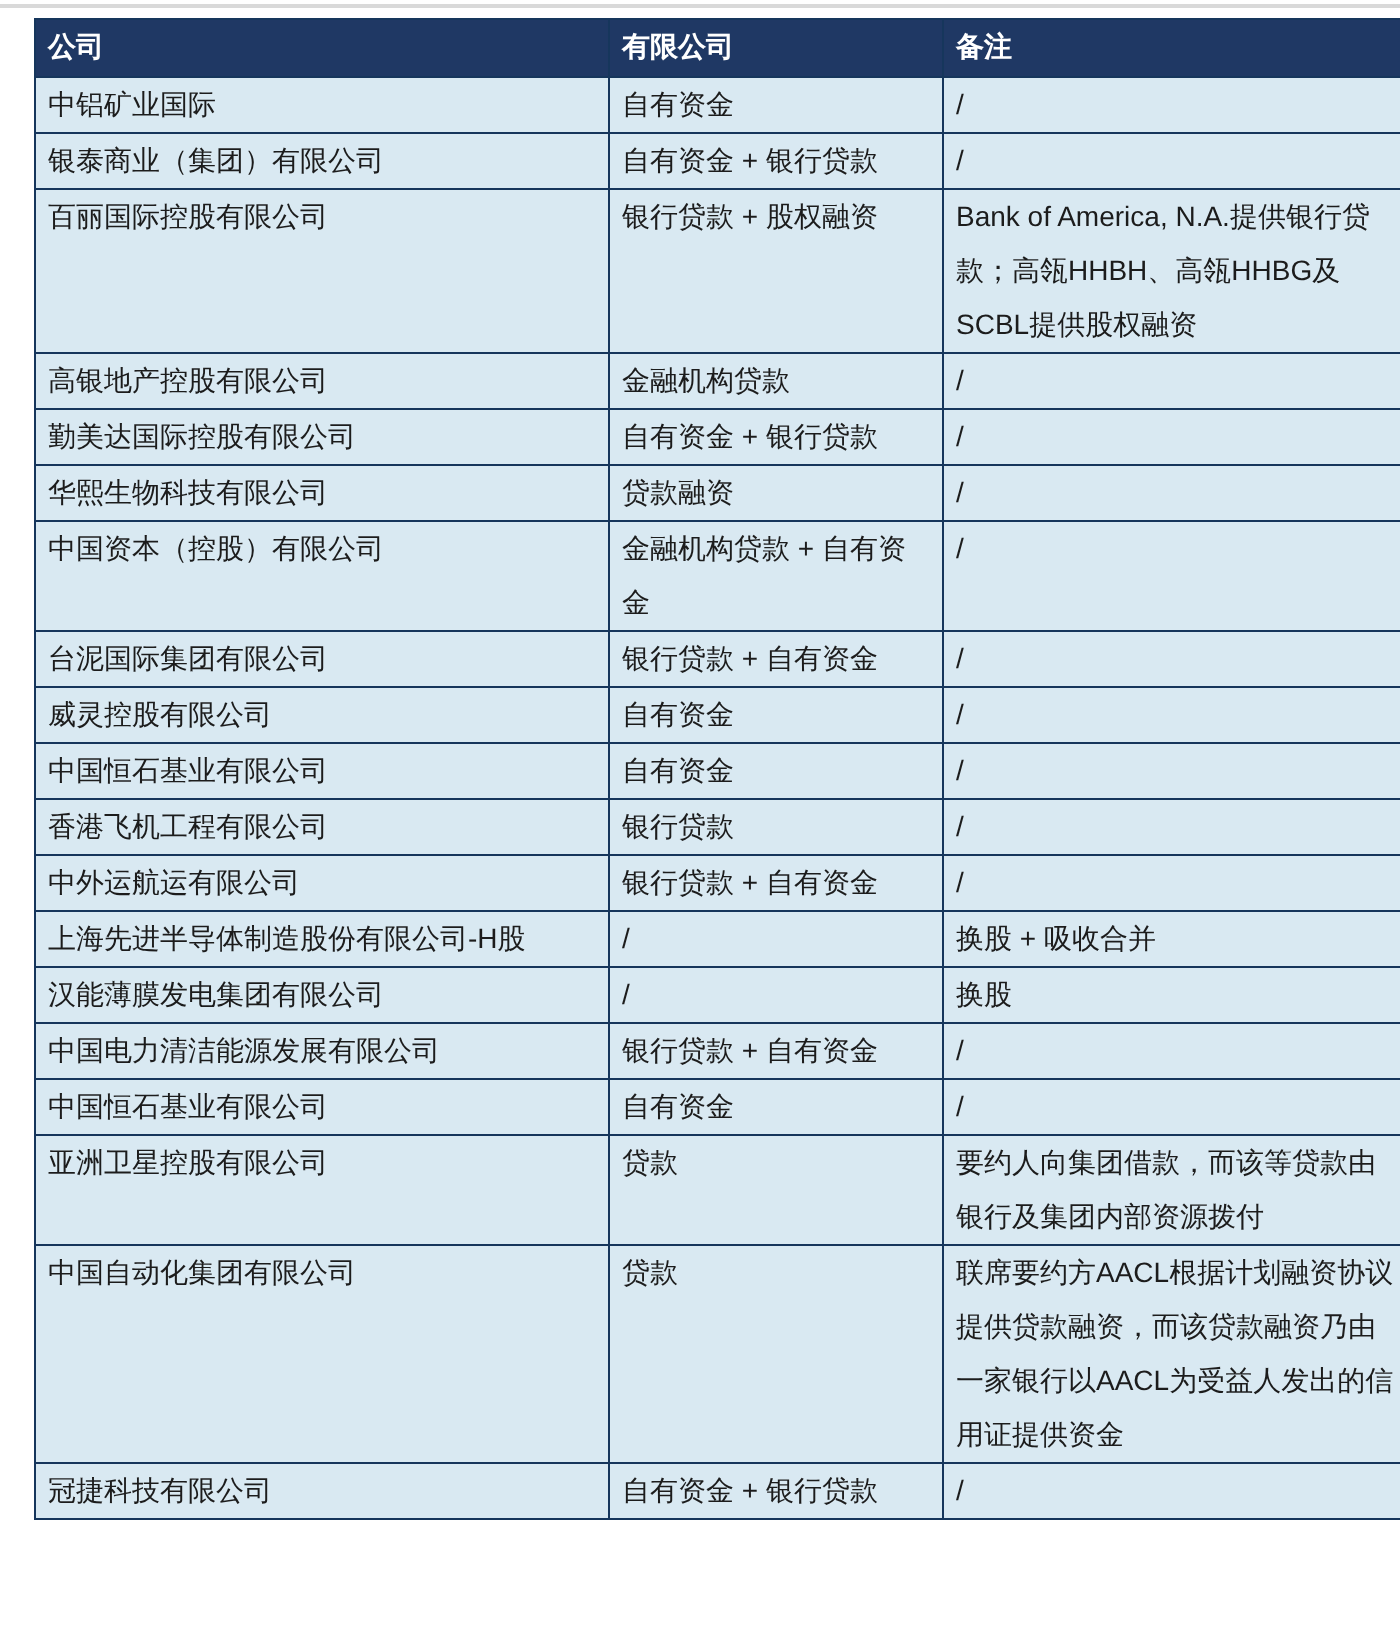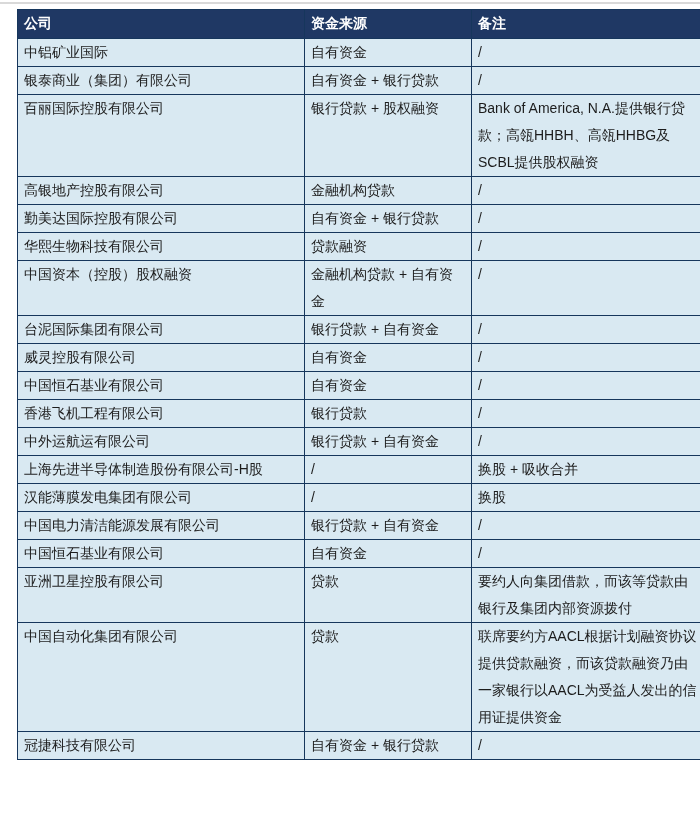--- a/index.html
+++ b/index.html
@@ -62,21 +62,21 @@
 
   <table class="funding-table">
     <colgroup>
       <col style="width:287px">
       <col style="width:167px">
       <col style="width:232px">
     </colgroup>
     <thead>
       <tr>
         <th>公司</th>
-        <th>资金来源</th>
+        <th>有限公司</th>
         <th>备注</th>
       </tr>
     </thead>
     <tbody>
         <tr>
           <td>中铝矿业国际</td>
           <td>自有资金</td>
           <td>/</td>
         </tr>
         <tr>
@@ -98,21 +98,21 @@
           <td>勤美达国际控股有限公司</td>
           <td>自有资金 + 银行贷款</td>
           <td>/</td>
         </tr>
         <tr>
           <td>华熙生物科技有限公司</td>
           <td>贷款融资</td>
           <td>/</td>
         </tr>
         <tr>
-          <td>中国资本（控股）股权融资</td>
+          <td>中国资本（控股）有限公司</td>
           <td>金融机构贷款 + 自有资金</td>
           <td>/</td>
         </tr>
         <tr>
           <td>台泥国际集团有限公司</td>
           <td>银行贷款 + 自有资金</td>
           <td>/</td>
         </tr>
         <tr>
           <td>威灵控股有限公司</td>

